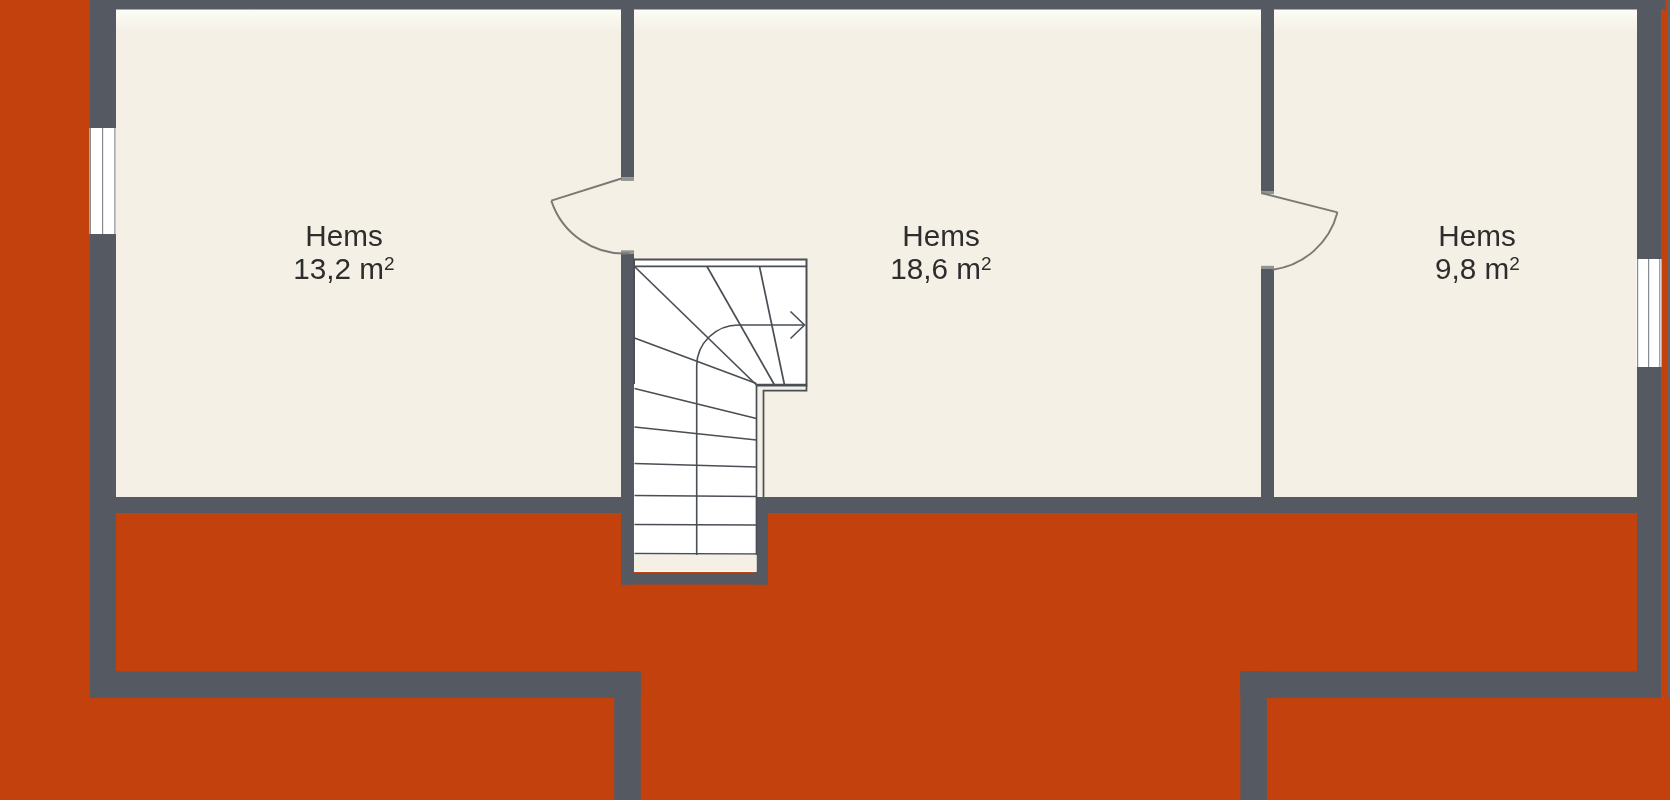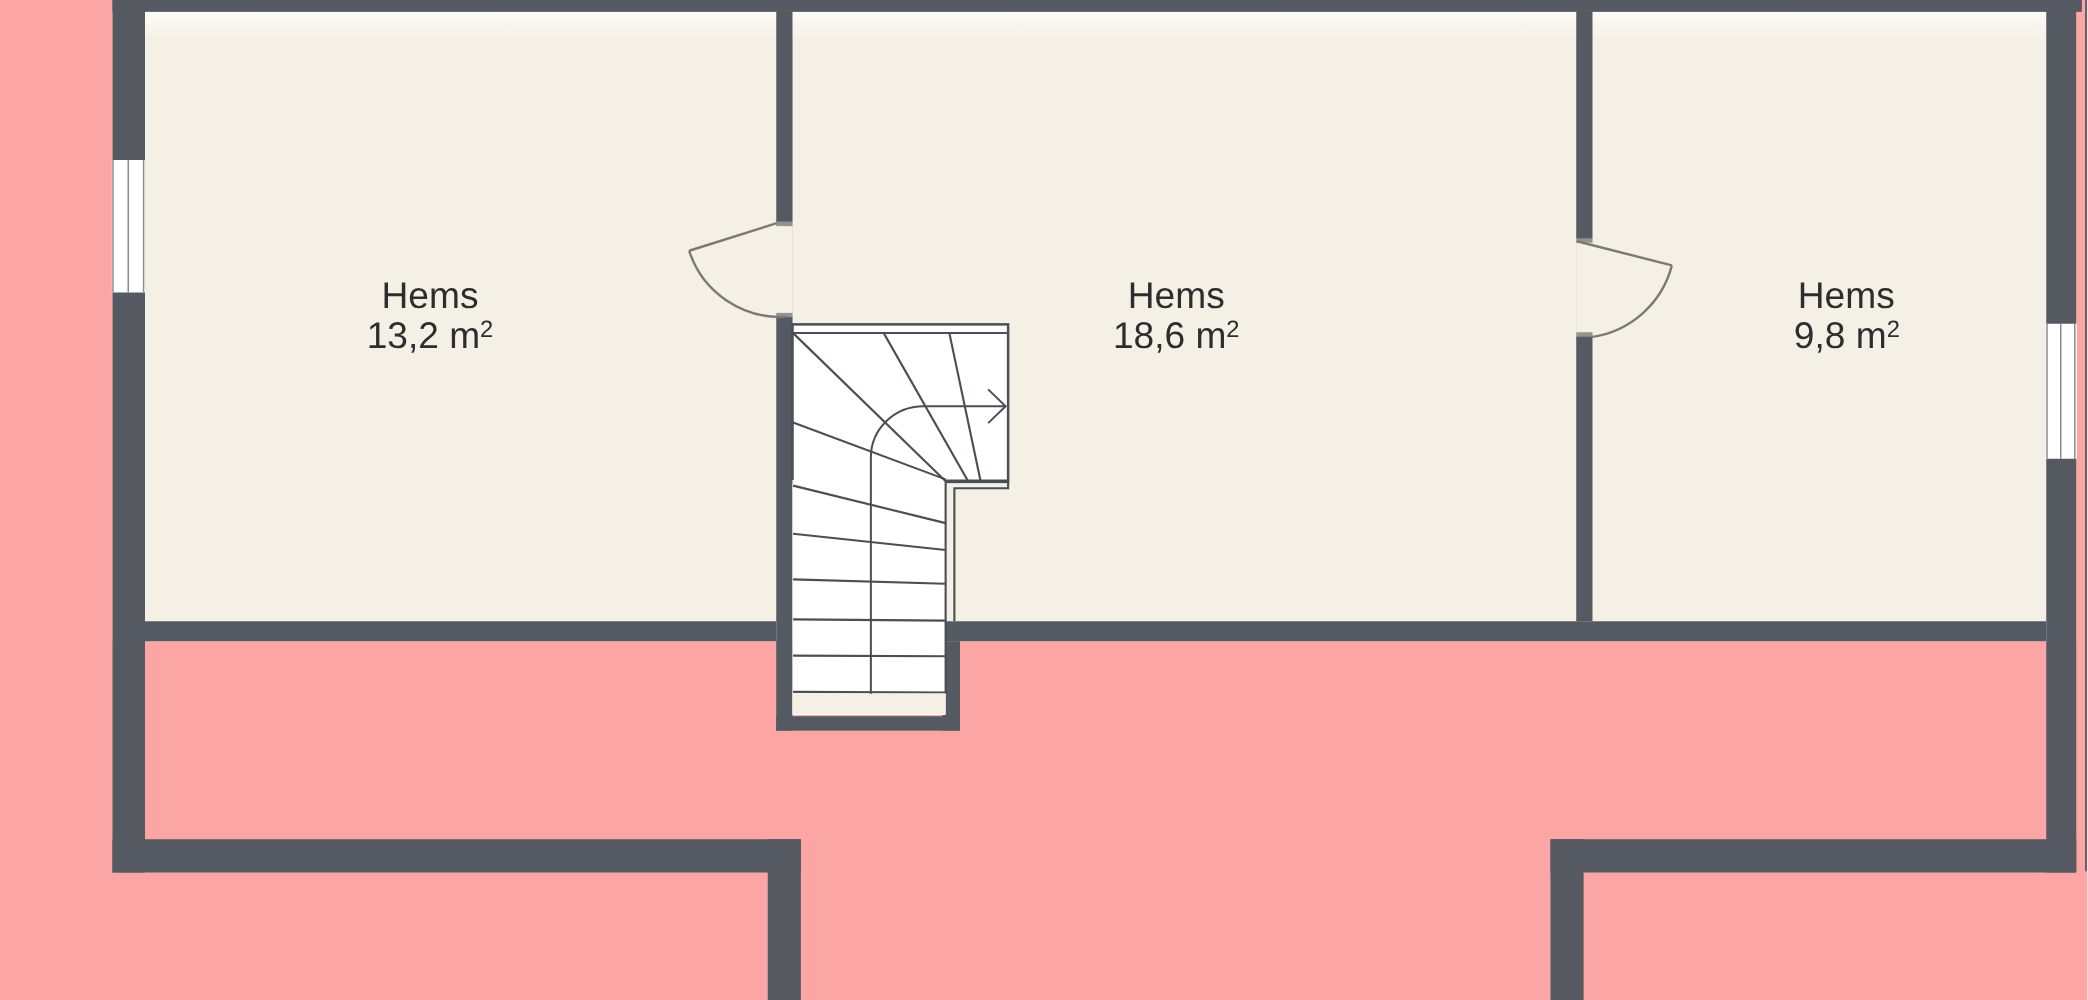--- a/index.html
+++ b/index.html
@@ -1,16 +1,16 @@
 <!DOCTYPE html>
 <html><head>
 <meta charset="utf-8">
 <style>
   html,body{margin:0;padding:0;background:#ffffff;}
-  #plan{position:relative;width:1670px;height:800px;background:#fca5a5;overflow:hidden;}
+  #plan{position:relative;width:1670px;height:800px;background:#c2410c;overflow:hidden;}
   svg{display:block;}
   text{font-family:"Liberation Sans", sans-serif;fill:#2d2d2d;}
 </style>
 </head>
 <body>
 <div id="plan">
 <svg width="1670" height="800" viewBox="0 0 1670 800" xmlns="http://www.w3.org/2000/svg">
 <defs>
   <linearGradient id="topband" x1="0" y1="0" x2="0" y2="1">
     <stop offset="0" stop-color="#fcfcf6"></stop>

